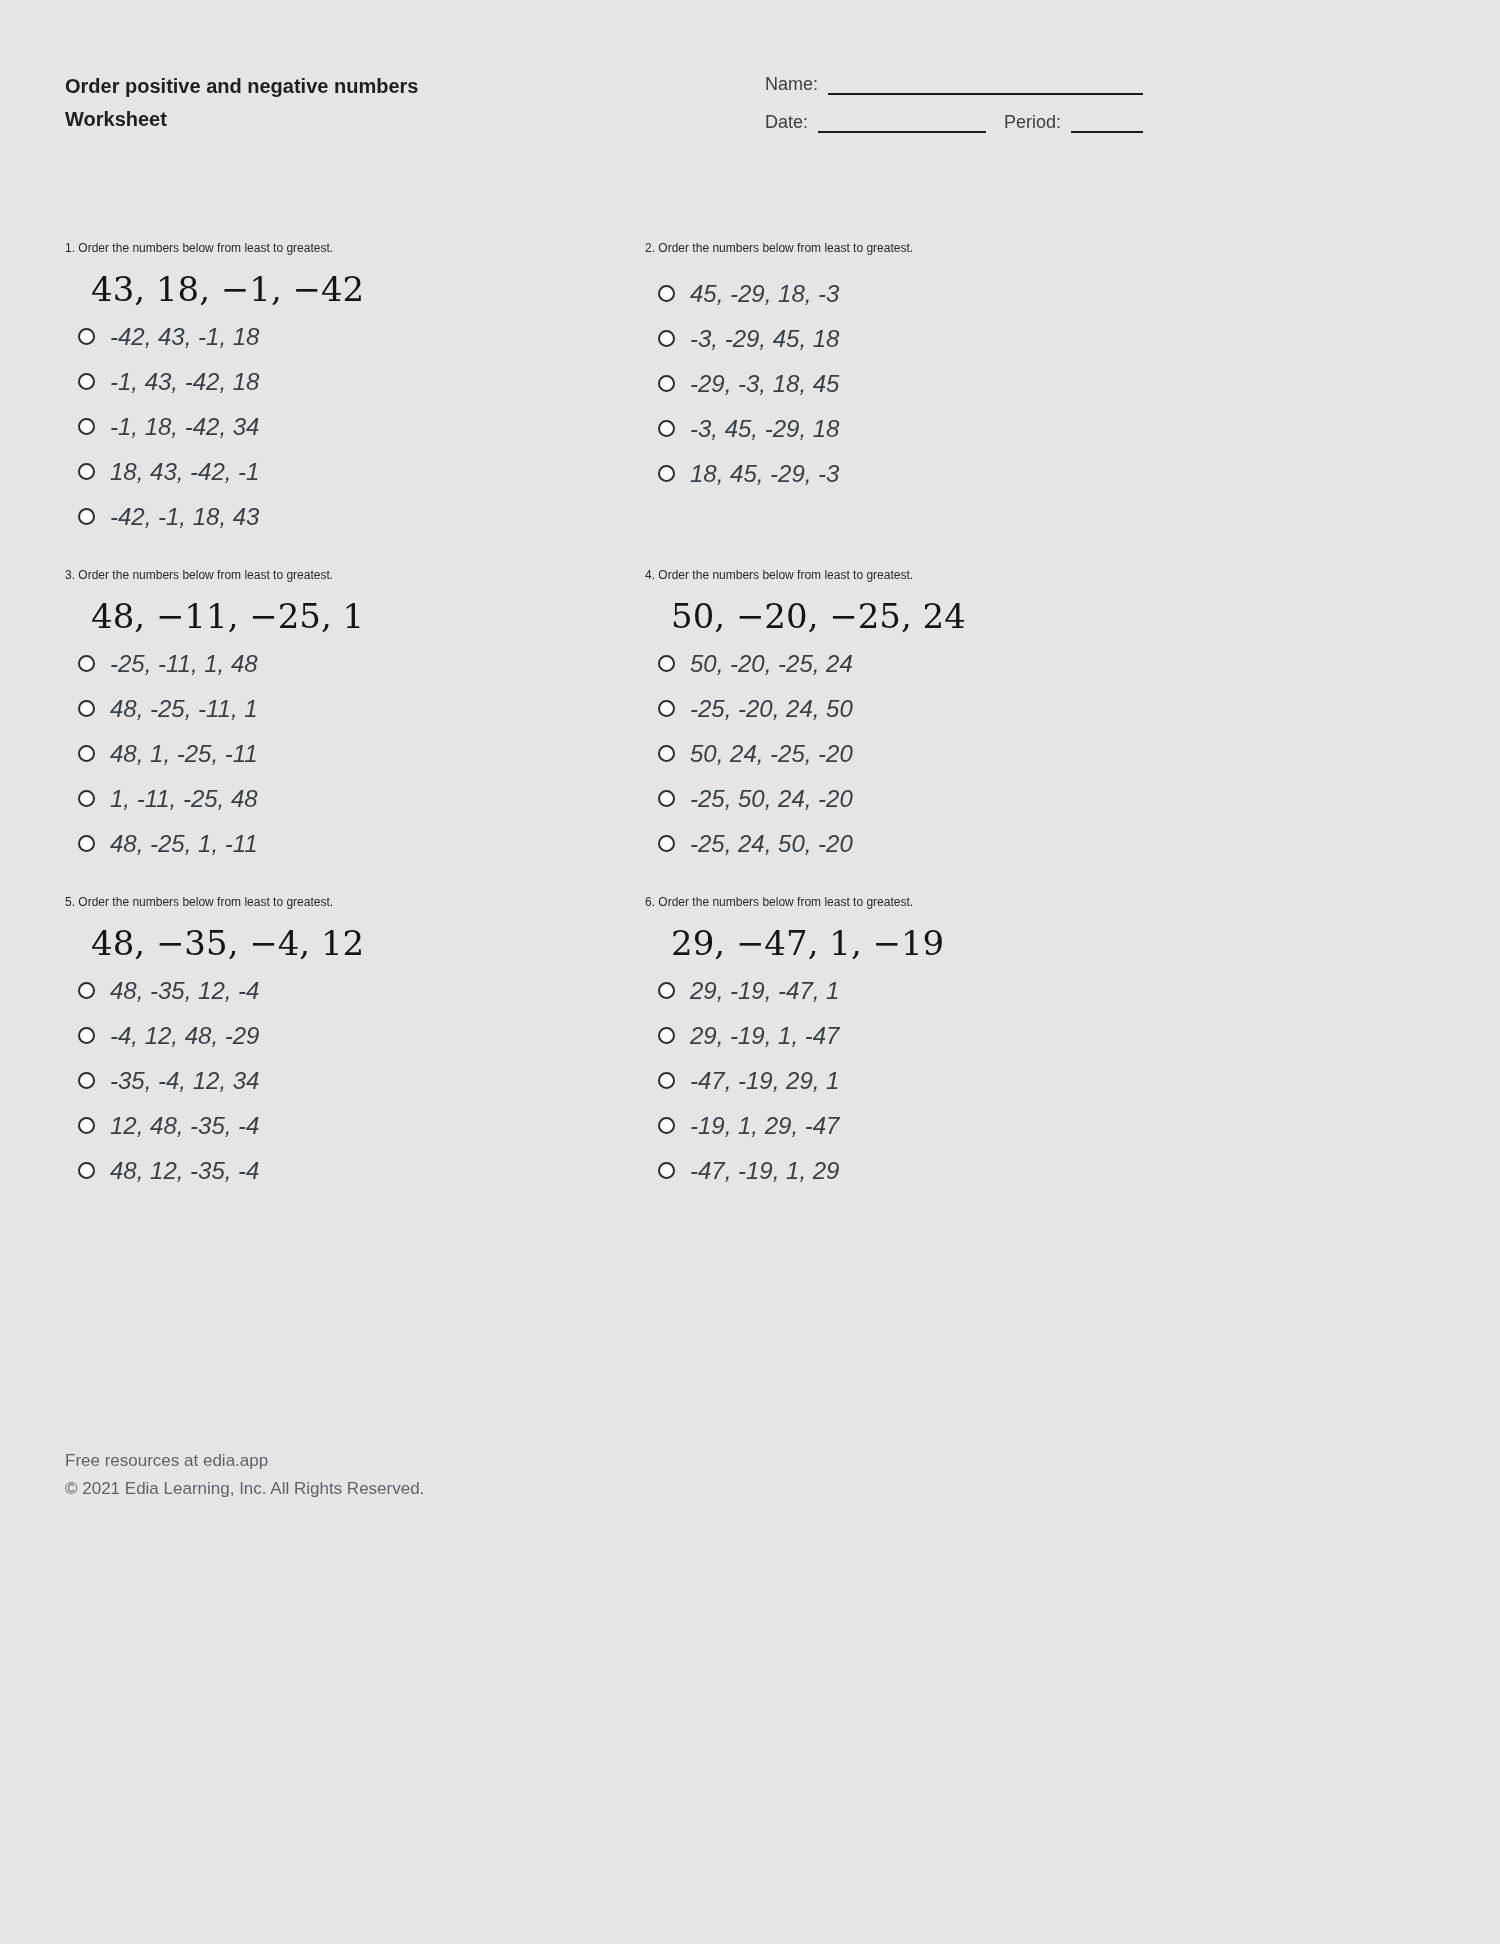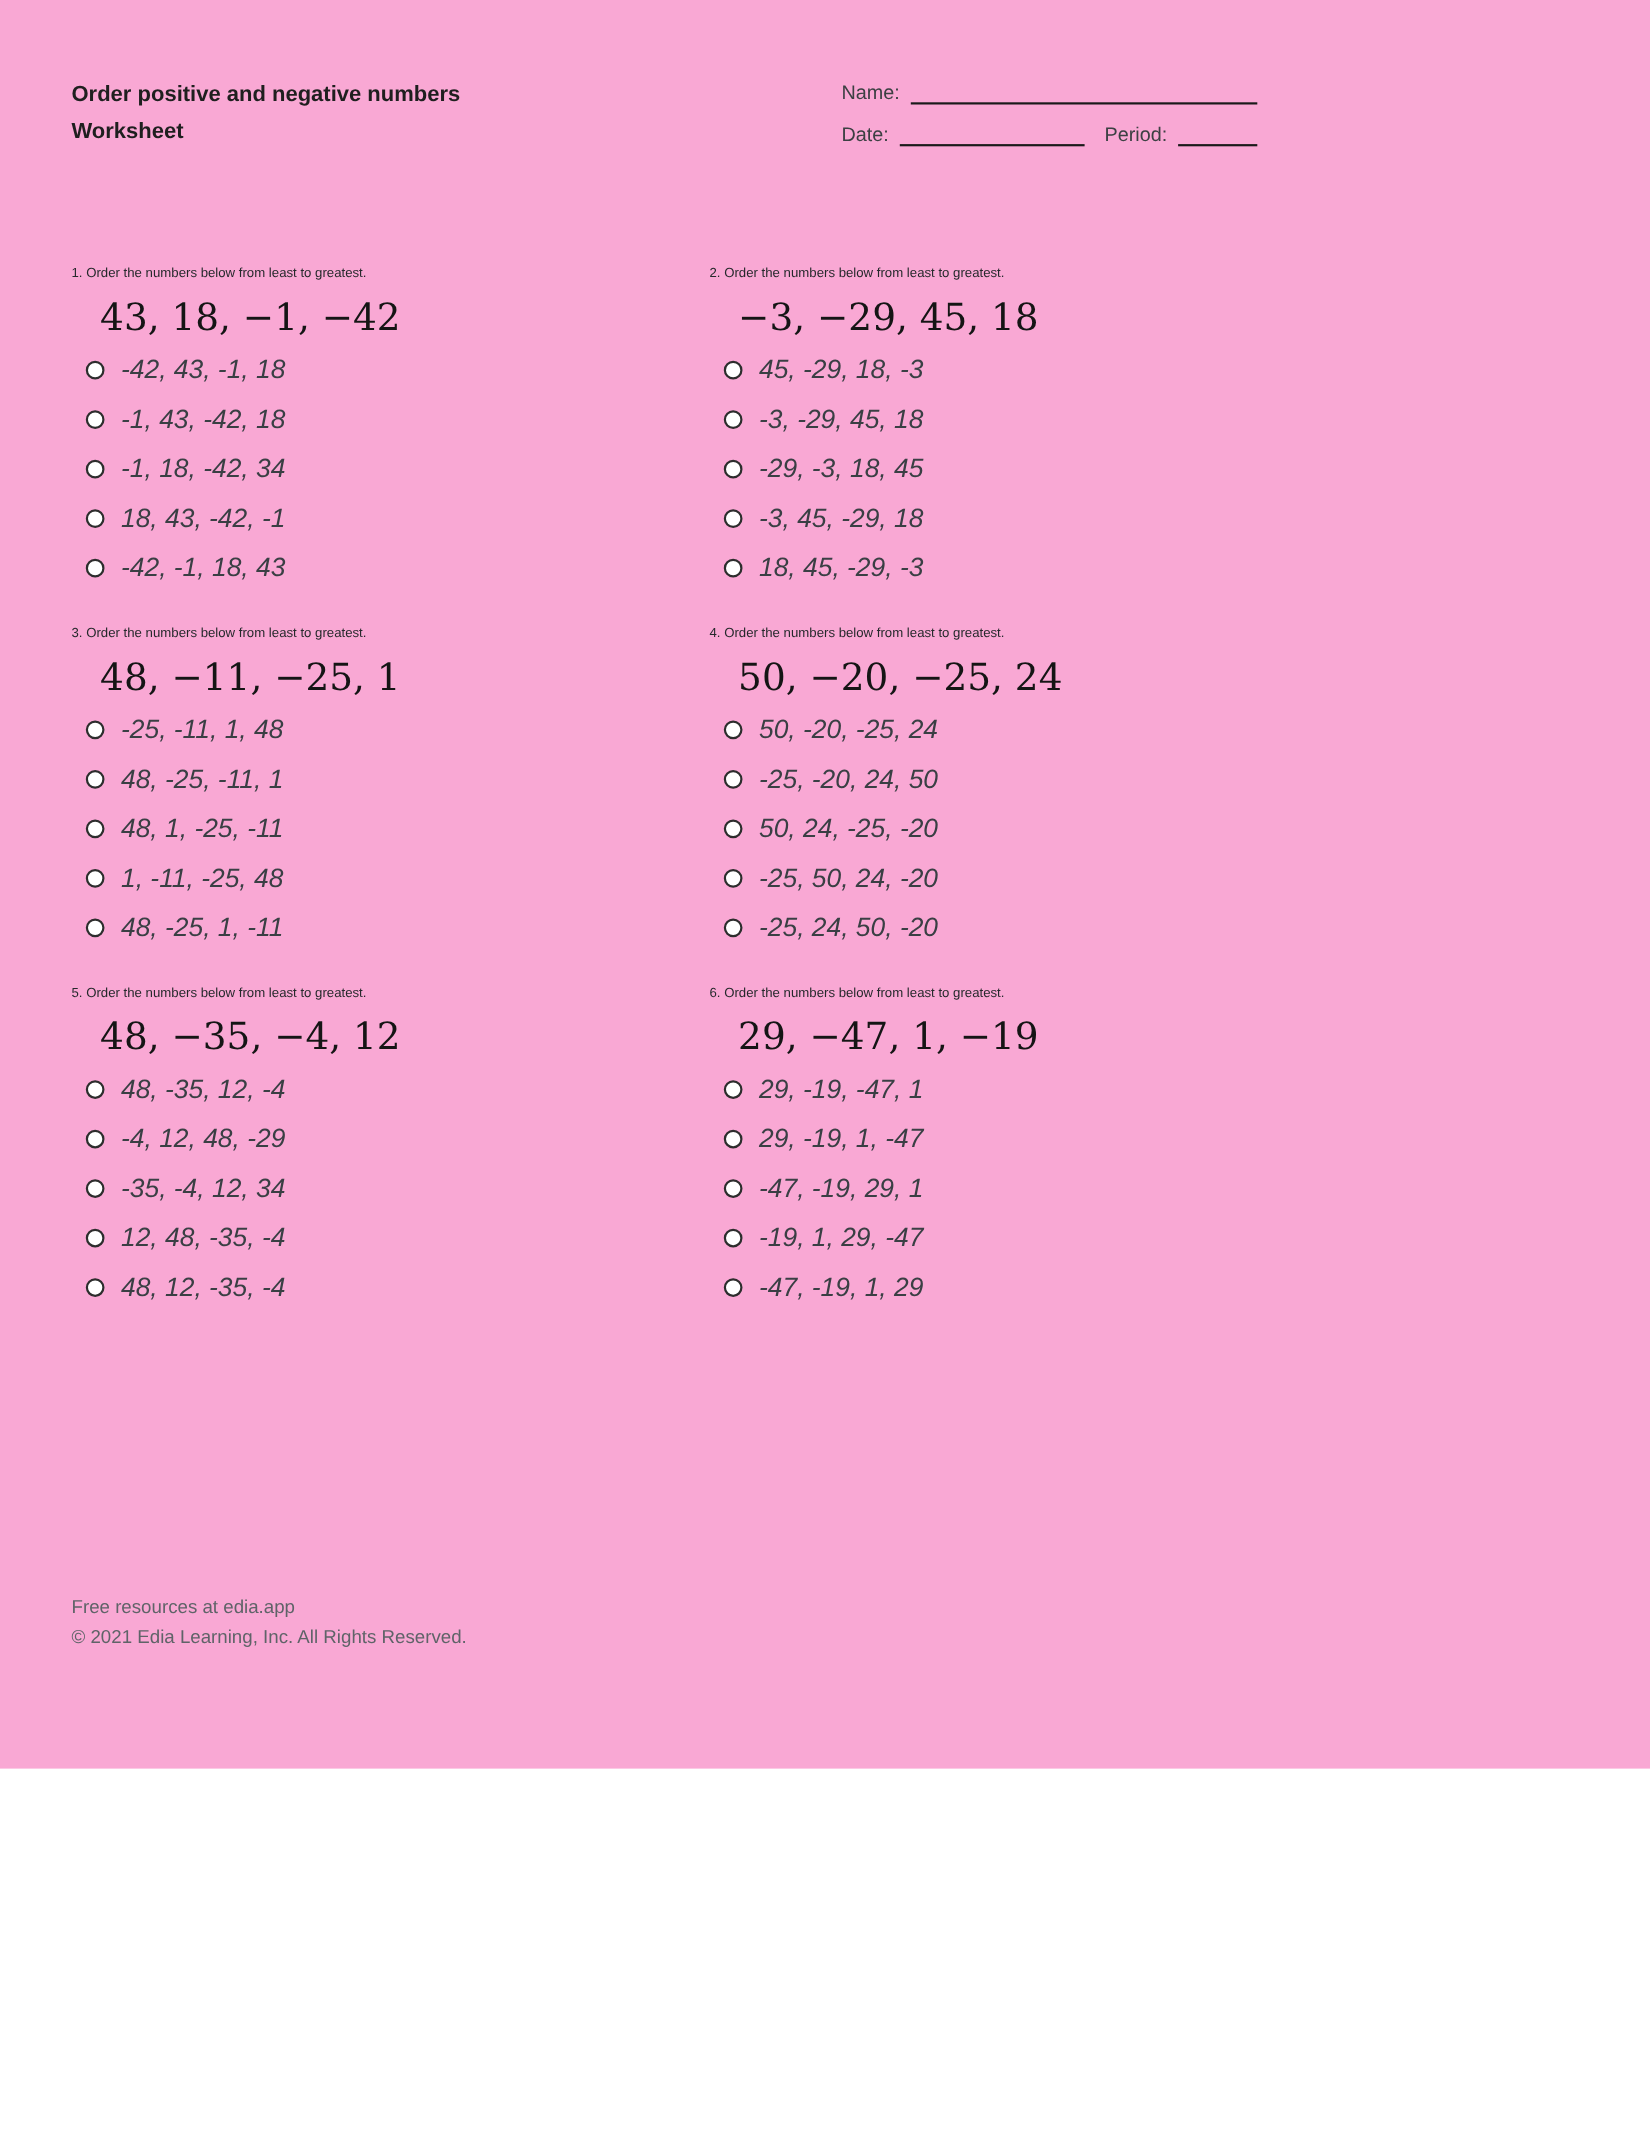--- a/index.html
+++ b/index.html
@@ -1,20 +1,20 @@
 <!DOCTYPE html>
 <html><head>
 <meta charset="utf-8">
 <style>
   html, body { margin: 0; padding: 0; background: #ffffff; }
   .page {
     position: relative;
     width: 1500px;
-    height: 1608px;
-    background: #f9a8d4;
+    height: 1944px;
+    background: #e5e5e5;
     font-family: "Liberation Sans", "DejaVu Sans", sans-serif;
     color: #202124;
     overflow: hidden;
   }
   .content {
     position: absolute;
     left: 65px;
     top: 70px;
     width: 1078px;
   }
@@ -153,21 +153,20 @@
             </div>
           <div class="option">
               <span class="radio"></span>
               <span class="option-label">-42, -1, 18, 43</span>
             </div>
         </div>
       </div>
 
       <div class="question">
         <div class="prompt"><span>2.</span> <span>Order the numbers below from least to greatest.</span></div>
-        <div class="expression">−3, −29, 45, 18</div>
         <div class="options">
           <div class="option">
               <span class="radio"></span>
               <span class="option-label">45, -29, 18, -3</span>
             </div>
           <div class="option">
               <span class="radio"></span>
               <span class="option-label">-3, -29, 45, 18</span>
             </div>
           <div class="option">

